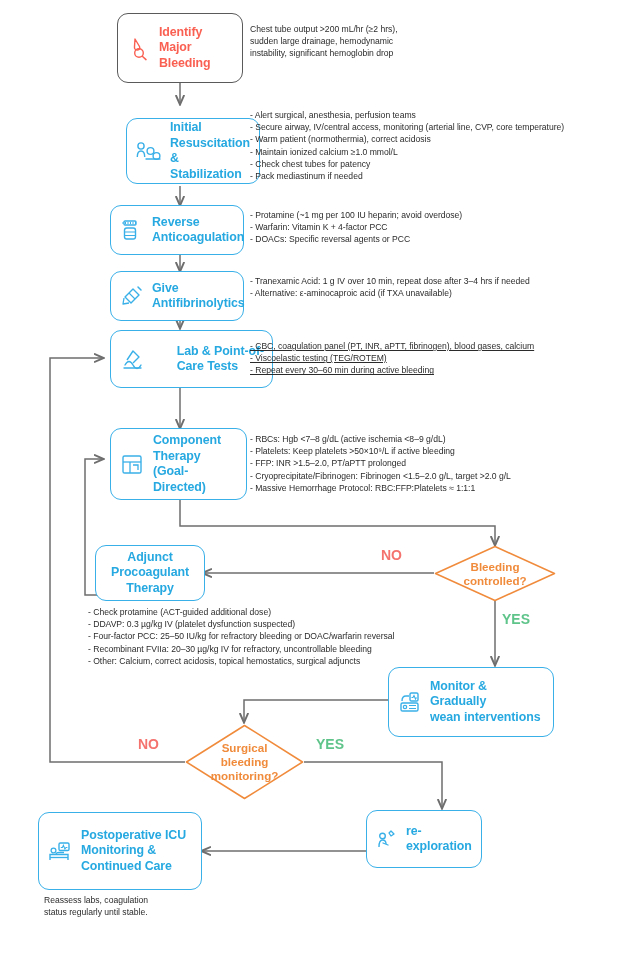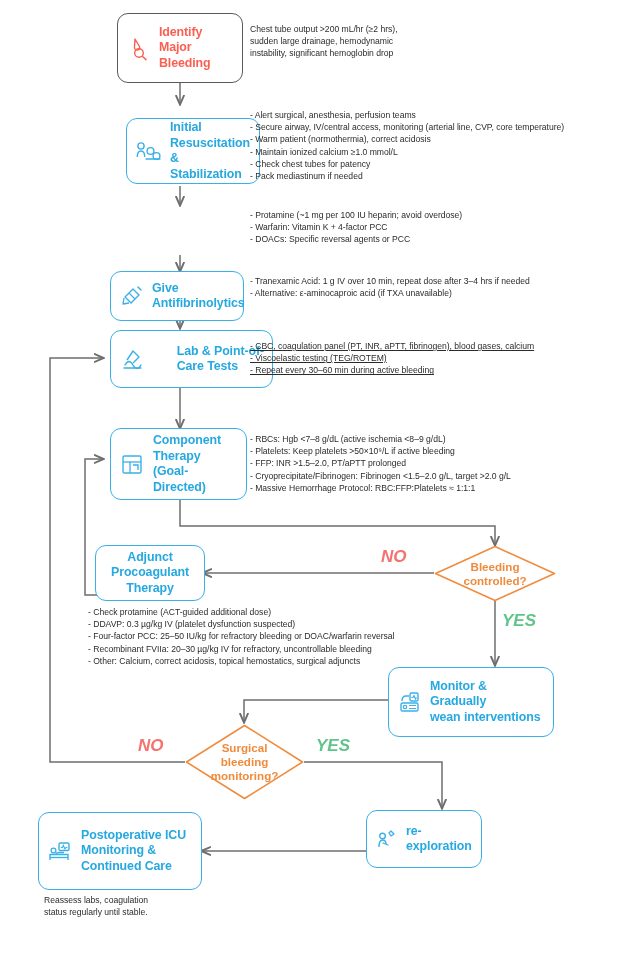--- a/index.html
+++ b/index.html
@@ -30,21 +30,21 @@
     color:#f08b3c;font-weight:bold;font-size:11.6px;line-height:14px;text-align:center;
   }
 
   
   .note{
     position:absolute;color:#2b2b2b;font-size:8.6px;line-height:12.2px;
     white-space:pre;letter-spacing:-0.02px;
   }
 
   
-  .lbl{position:absolute;font-weight:bold;font-size:17px;font-style:italic;}
+  .lbl{position:absolute;font-weight:bold;font-size:14px;}
   .lbl.no{color:#f4736f;}
   .lbl.yes{color:#5fc48a;}
 
   
   #wires{position:absolute;left:0;top:0;width:627px;height:968px;pointer-events:none;}
   .w{stroke:#6e6e6e;stroke-width:1.5px;fill:none;}
 </style>
 </head>
 <body>
 
@@ -113,20 +113,32 @@
 Resuscitation &amp;
 Stabilization</span>
   </div>
   <div class="note" style="left:250px;top:109px;">- Alert surgical, anesthesia, perfusion teams
 - Secure airway, IV/central access, monitoring (arterial line, CVP, core temperature)
 - Warm patient (normothermia), correct acidosis
 - Maintain ionized calcium ≥1.0 mmol/L
 - Check chest tubes for patency
 - Pack mediastinum if needed</div>
 
+  <div class="node" style="left:110px;top:205px;width:134px;height:50px;">
+    <span class="ico">
+      <svg width="26" height="26" viewBox="0 0 26 26">
+        <rect x="5" y="4" width="12" height="4" rx="1" fill="none" stroke="#3ab0e8" stroke-width="1.4"></rect>
+        <path d="M4 5 L4 7 M6.5 5 L6.5 7 M9 5 L9 7 M11.5 5 L11.5 7 M14 5 L14 7 M16.5 5 L16.5 7" stroke="#3ab0e8" stroke-width="1"></path>
+        <rect x="5.5" y="11" width="11" height="11" rx="2.2" fill="none" stroke="#3ab0e8" stroke-width="1.4"></rect>
+        <path d="M5.5 15 L16.5 15 M5.5 18.5 L16.5 18.5" stroke="#3ab0e8" stroke-width="1.1"></path>
+      </svg>
+    </span>
+    <span class="ttl" style="white-space:pre-line;">Reverse
+Anticoagulation</span>
+  </div>
   <div class="note" style="left:250px;top:209px;">- Protamine (~1 mg per 100 IU heparin; avoid overdose)
 - Warfarin: Vitamin K + 4-factor PCC
 - DOACs: Specific reversal agents or PCC</div>
 
   <div class="node" style="left:110px;top:271px;width:134px;height:50px;">
     <span class="ico">
       <svg width="26" height="26" viewBox="0 0 26 26">
         <path d="M19 4 L22 7" stroke="#3ab0e8" stroke-width="1.5" stroke-linecap="round"></path>
         <path d="M14 6 L20 12 L12 20 L6 14 Z" fill="none" stroke="#3ab0e8" stroke-width="1.4" stroke-linejoin="round"></path>
         <path d="M10 10 L16 16" stroke="#3ab0e8" stroke-width="1.1"></path>

